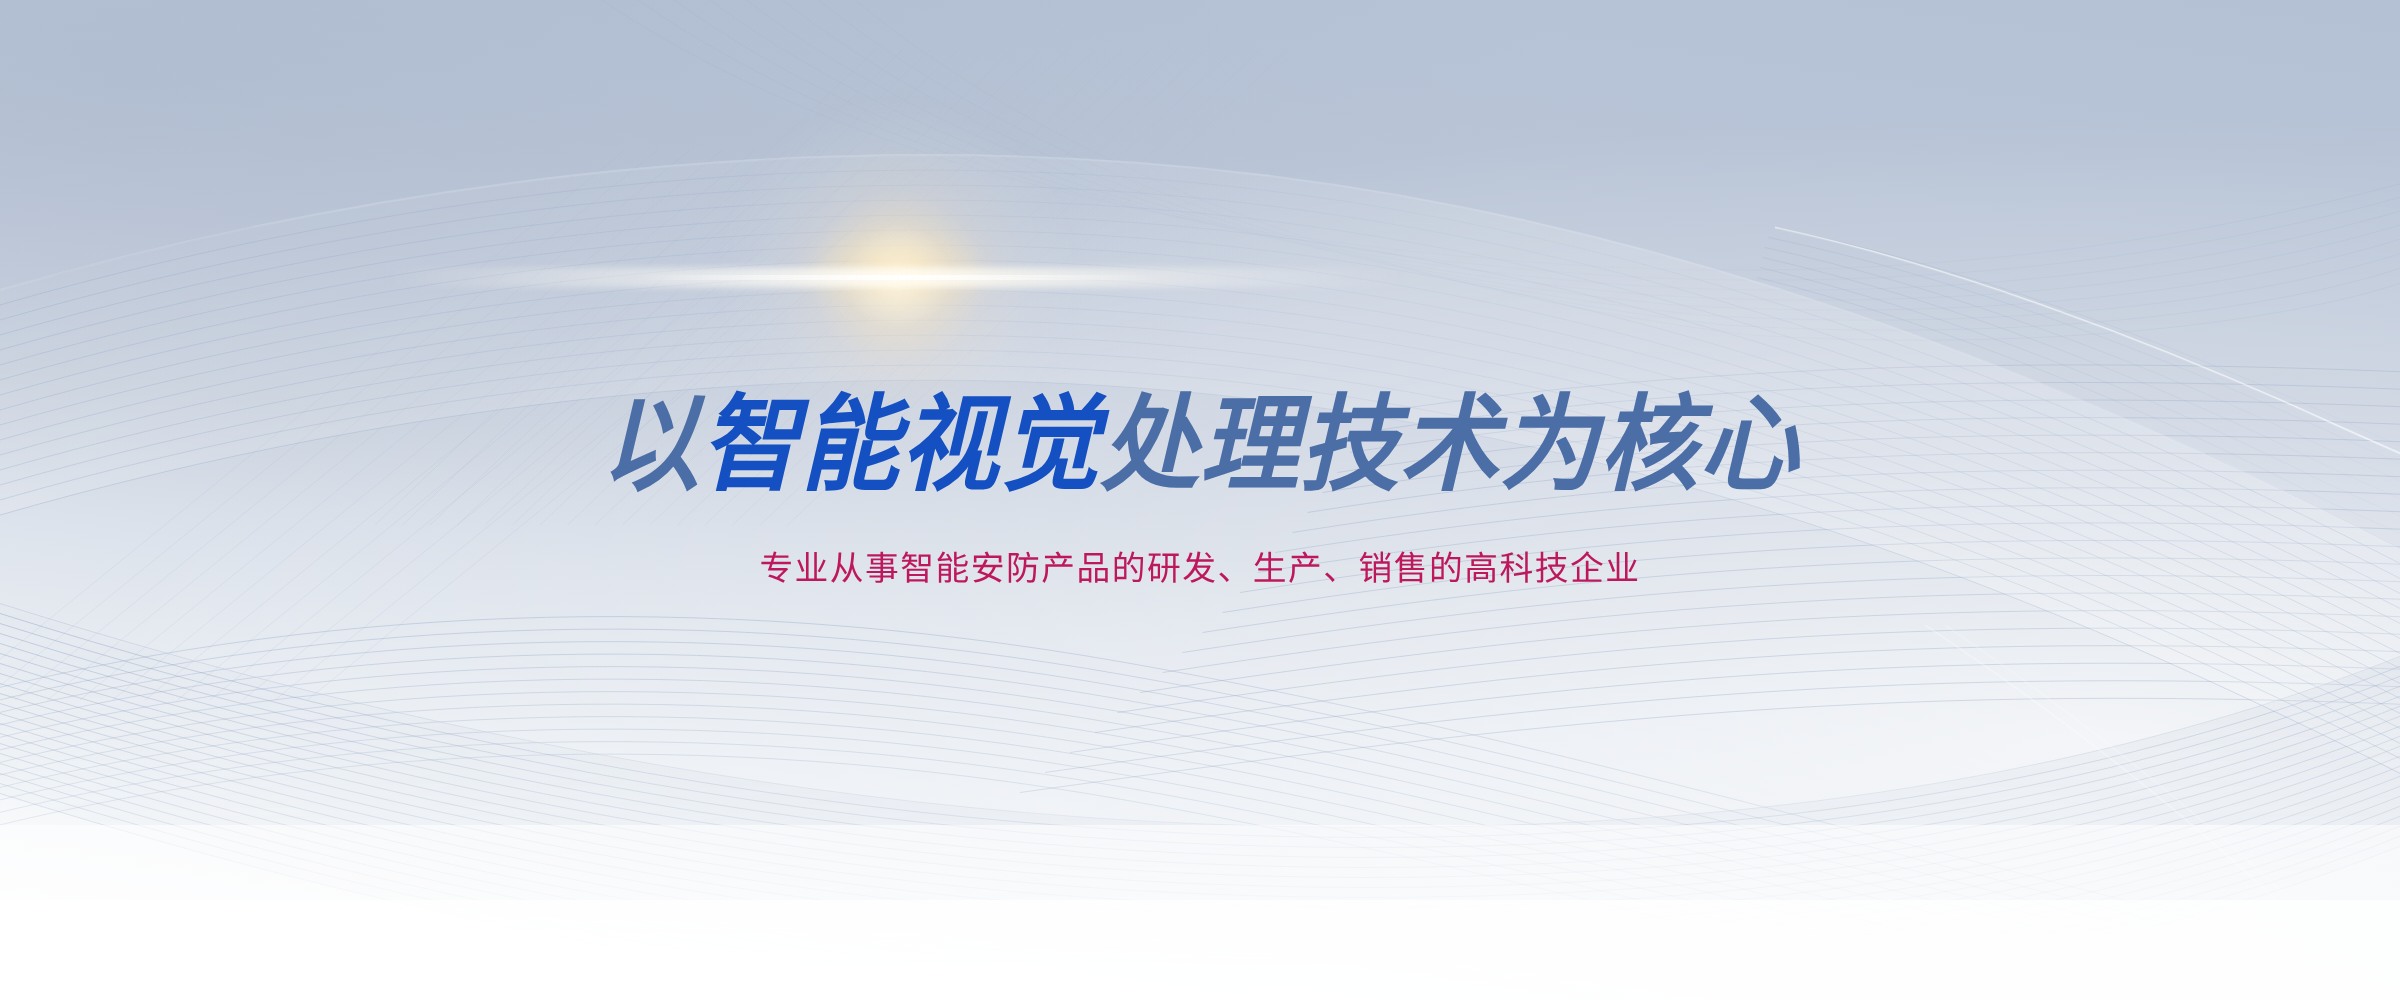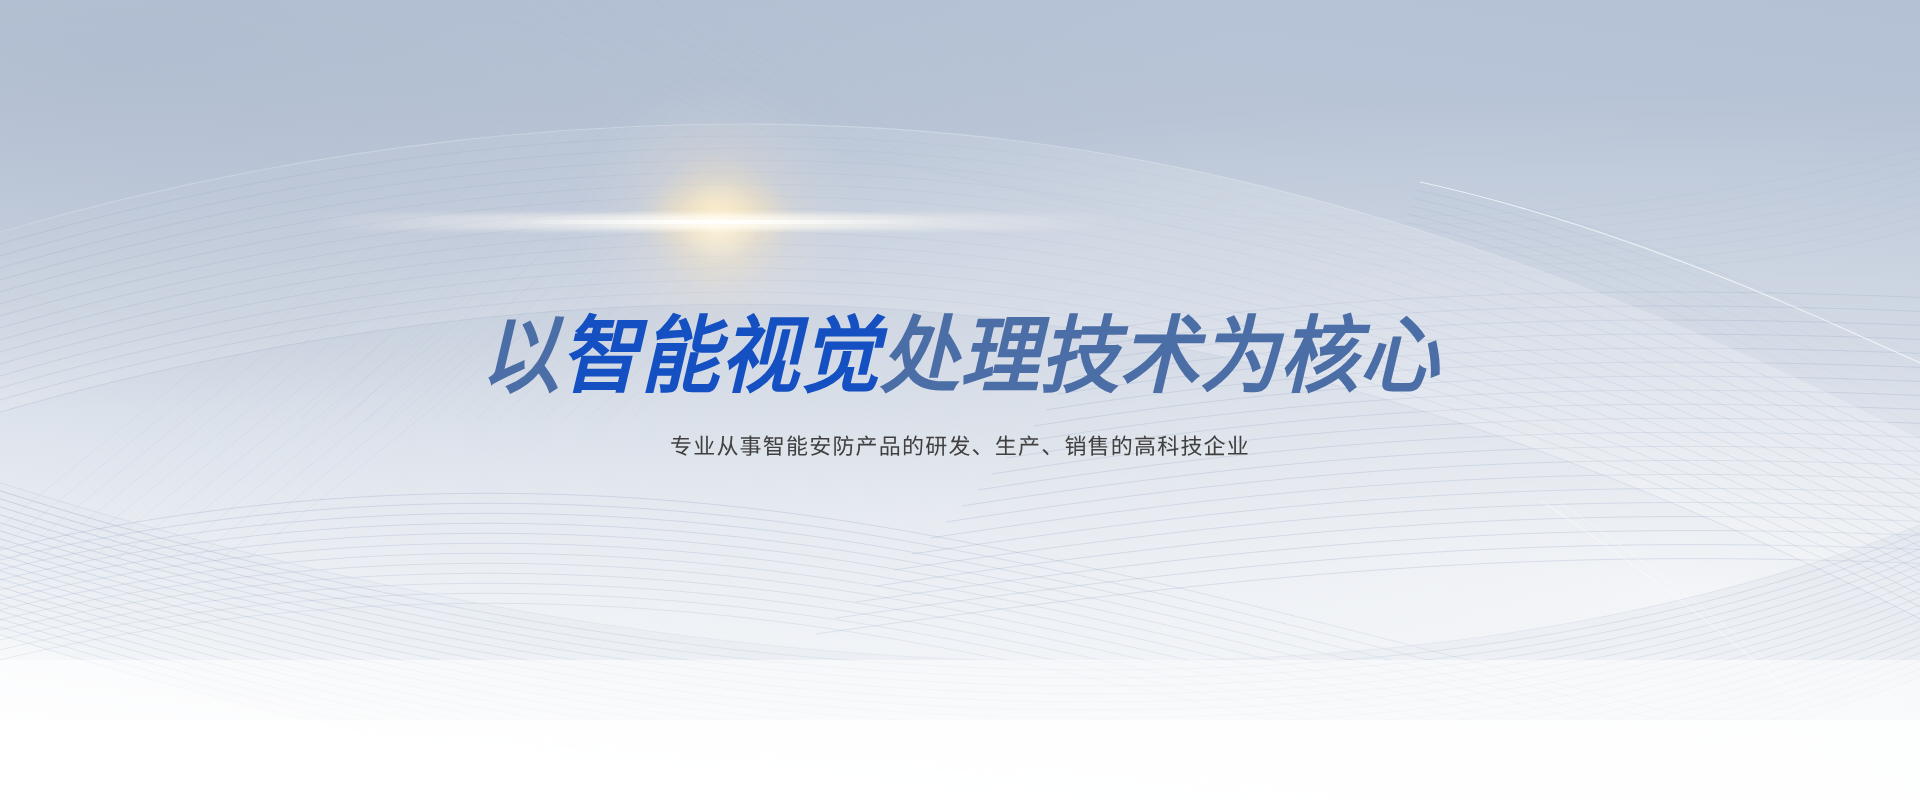--- a/index.html
+++ b/index.html
@@ -151,24 +151,24 @@
   }
   .headline .seg-slate { color: #4c6ea6; }
   .headline .seg-vivid { color: #1450c2; }
 
   .subtitle {
     position: absolute;
     left: 0;
     right: 0;
     top: 408px;
     text-align: center;
-    font-size: 22px;
+    font-size: 27px;
     line-height: 1.5;
     letter-spacing: 1.2px;
-    color: #404040;
+    color: #be185d;
     white-space: nowrap;
   }
 
   .cta-wrap {
     position: absolute;
     left: 0;
     right: 0;
     top: 508px;
     display: flex;
     justify-content: center;

